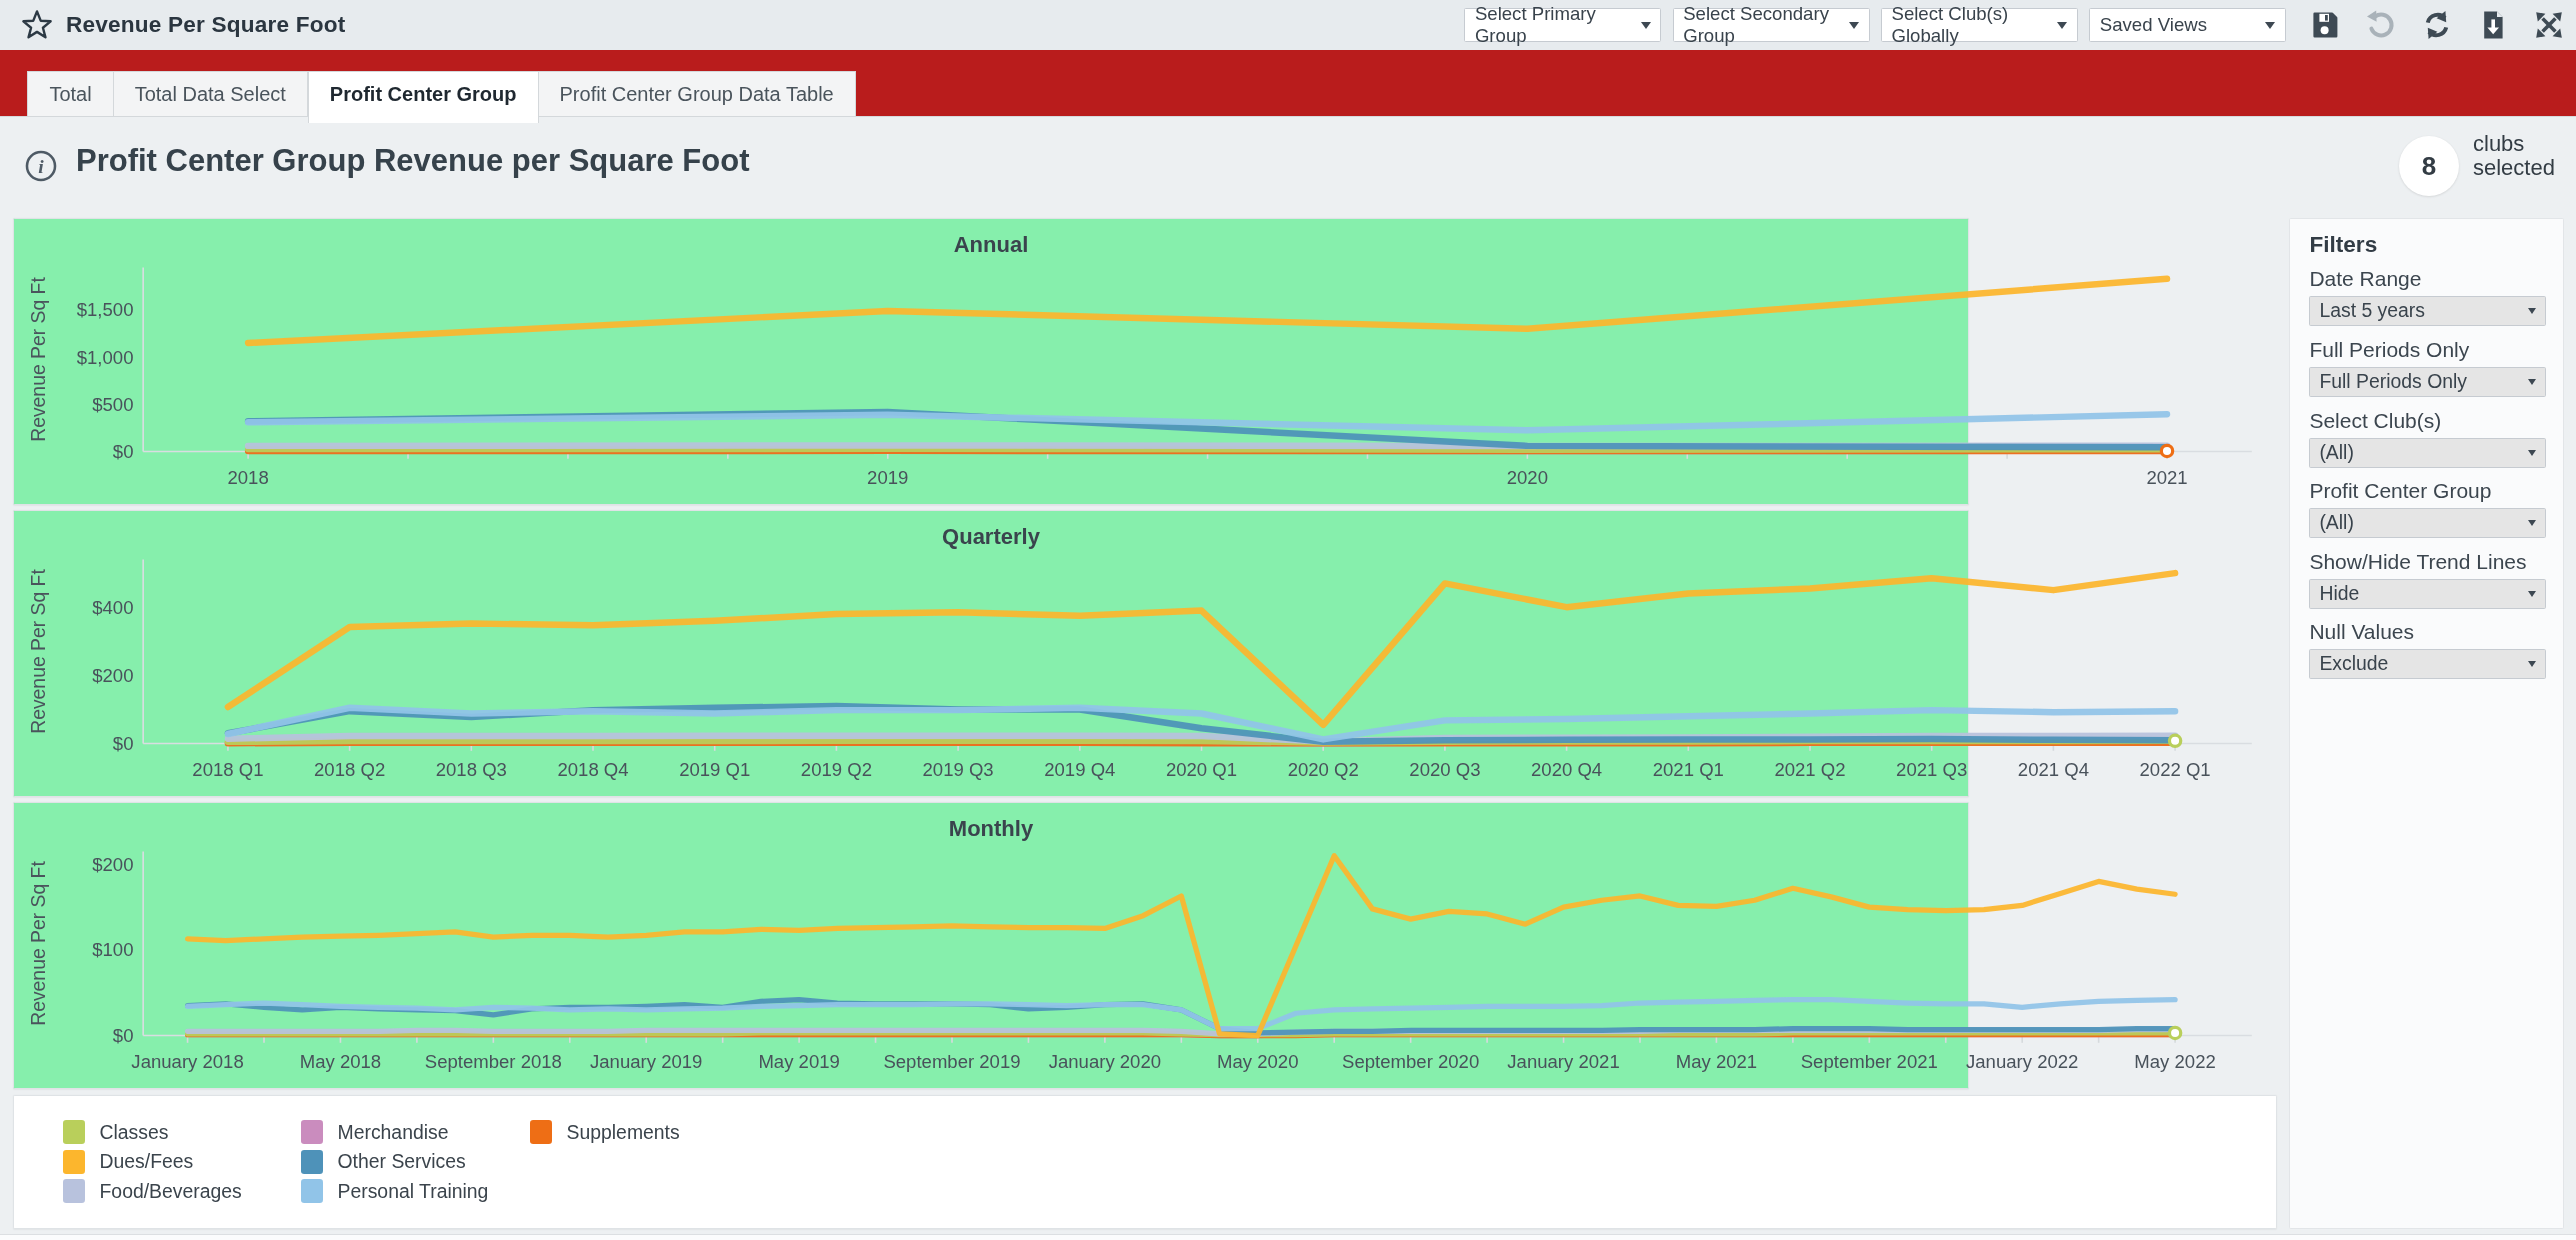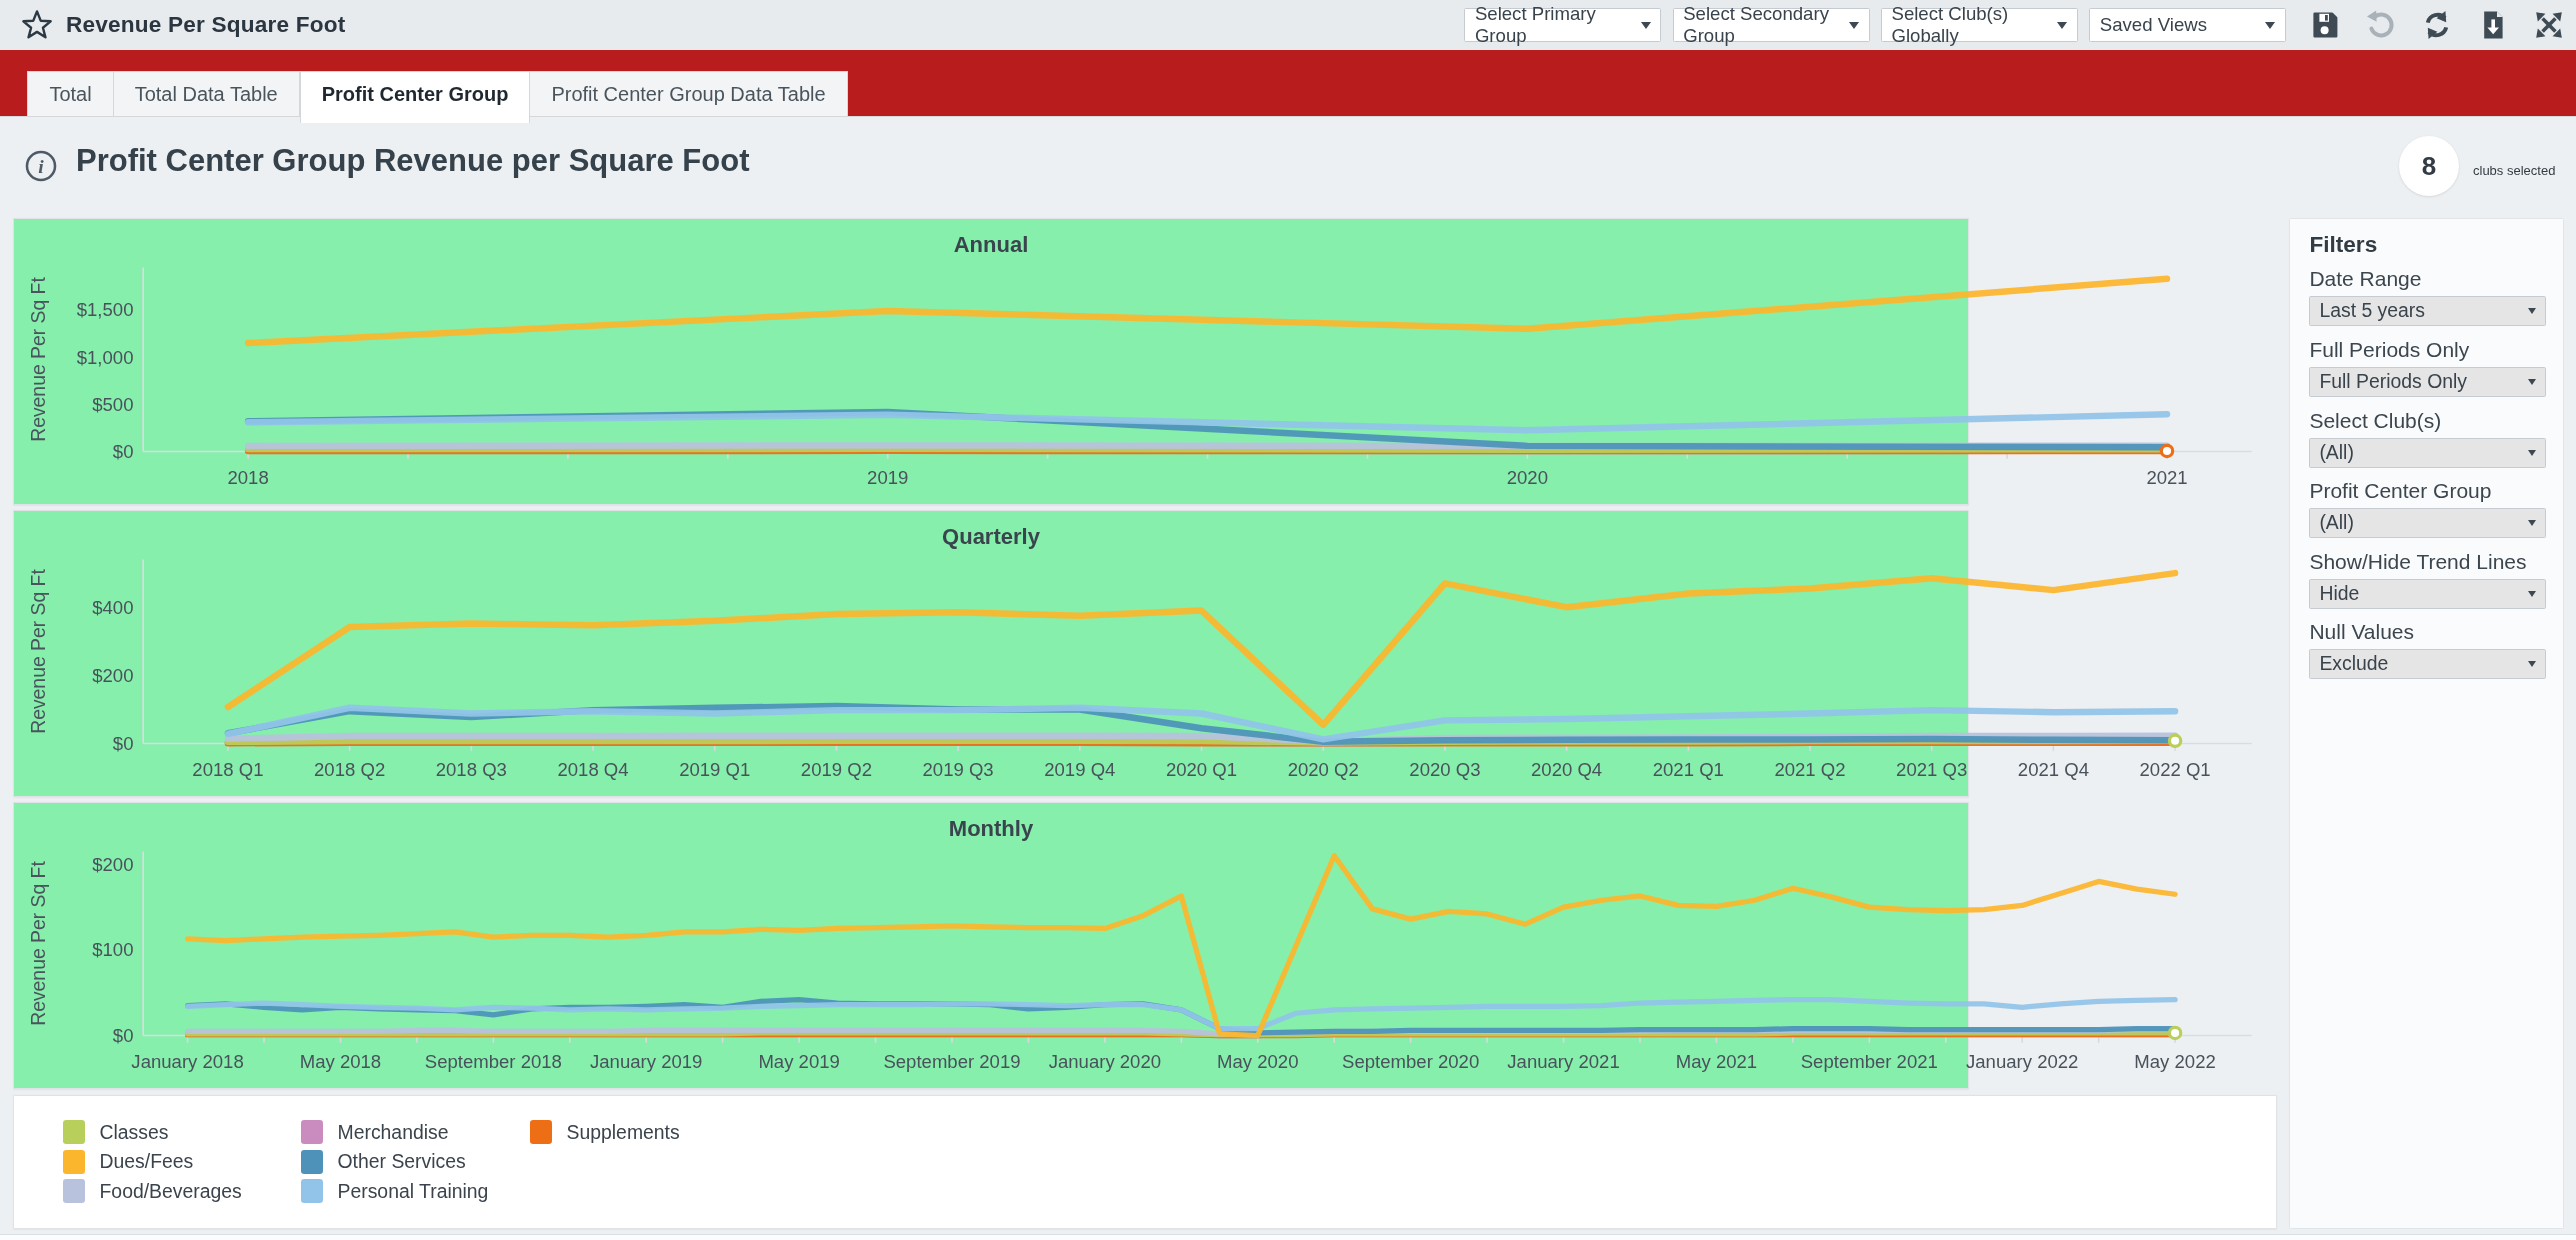--- a/index.html
+++ b/index.html
@@ -21,21 +21,21 @@
   .tabs { position:absolute; left:27.4px; top:21px; display:flex; align-items:flex-start; }
   .tab { height:46px; line-height:44px; padding:0 21px; font-size:20px; color:#4a545c; background:#f3f4f5; border:0.8px solid #d4d8db; border-left:none; cursor:pointer; white-space:nowrap; }
   .tab:first-child { border-left:0.8px solid #d4d8db; }
   .tab.active { background:#fff; font-weight:bold; color:#1f2830; height:52px; border-bottom:none; position:relative; z-index:3; border-left:0.8px solid #d4d8db; }
 
   
   .title-row { position:absolute; left:0; top:117px; width:2576px; height:101px; }
   .info-icon { position:absolute; left:24px; top:32px; width:34px; height:34px; }
   .page-title { position:absolute; left:76px; top:26px; font-size:31px; font-weight:bold; color:#36424b; }
   .clubs-circle { position:absolute; left:2399px; top:19.4px; width:60px; height:60px; border-radius:50%; background:#fff; box-shadow:0 0.8px 2.4px rgba(0,0,0,.12); display:flex; align-items:center; justify-content:center; font-size:26px; font-weight:bold; color:#333c44; }
-  .clubs-label { position:absolute; left:2473px; top:42px; width:97px; font-size:13px; line-height:24px; color:#333c44; }
+  .clubs-label { position:absolute; left:2473px; top:15px; width:97px; font-size:22px; line-height:24px; color:#333c44; }
 
   
   .chart-card { position:absolute; left:13px; width:1956px; height:287px; background:#86efac; border:0.8px solid #dfe3e6; border-radius:1.6px; box-shadow:0 0.8px 1.6px rgba(0,0,0,.05); }
   .chart-title { height:37px; text-align:center; font-size:22px; font-weight:bold; color:#3a444d; padding-top:13px; }
   .chart-svg { display:block; }
 
   
   .legend-card { position:absolute; left:13px; top:1095px; width:2264px; height:134px; background:#fff; border:0.8px solid #dfe3e6; border-radius:1.6px; box-shadow:0 0.8px 1.6px rgba(0,0,0,.05); display:flex; padding:24px 0 0 27px; }
   .legend-col { display:flex; flex-direction:column; gap:5.7px;margin-left:22px; }
   .legend-col.c1 { width:216px; } .legend-col.c2 { width:207px; }
@@ -122,21 +122,21 @@
             <polygon points="36,36 24.5,34 34,24.5" fill="#3e4a54"></polygon>
           </svg>
       </span>
     </div>
   </div>
 </div>
 
 <div class="tabstrip">
   <div class="tabs">
     <div class="tab">Total</div>
-    <div class="tab">Total Data Table</div>
+    <div class="tab">Total Data Select</div>
     <div class="tab active">Profit Center Group</div>
     <div class="tab">Profit Center Group Data Table</div>
   </div>
 </div>
 
 <div class="title-row">
   <span class="info-icon">
     <svg viewBox="0 0 40 40" width="34" height="34">
         <circle cx="20" cy="20" r="16.5" fill="none" stroke="#4e5a65" stroke-width="3"></circle>
         <text x="20" y="28" font-size="23" font-weight="bold" font-style="italic" text-anchor="middle" fill="#4e5a65" font-family="Liberation Serif, serif">i</text>

